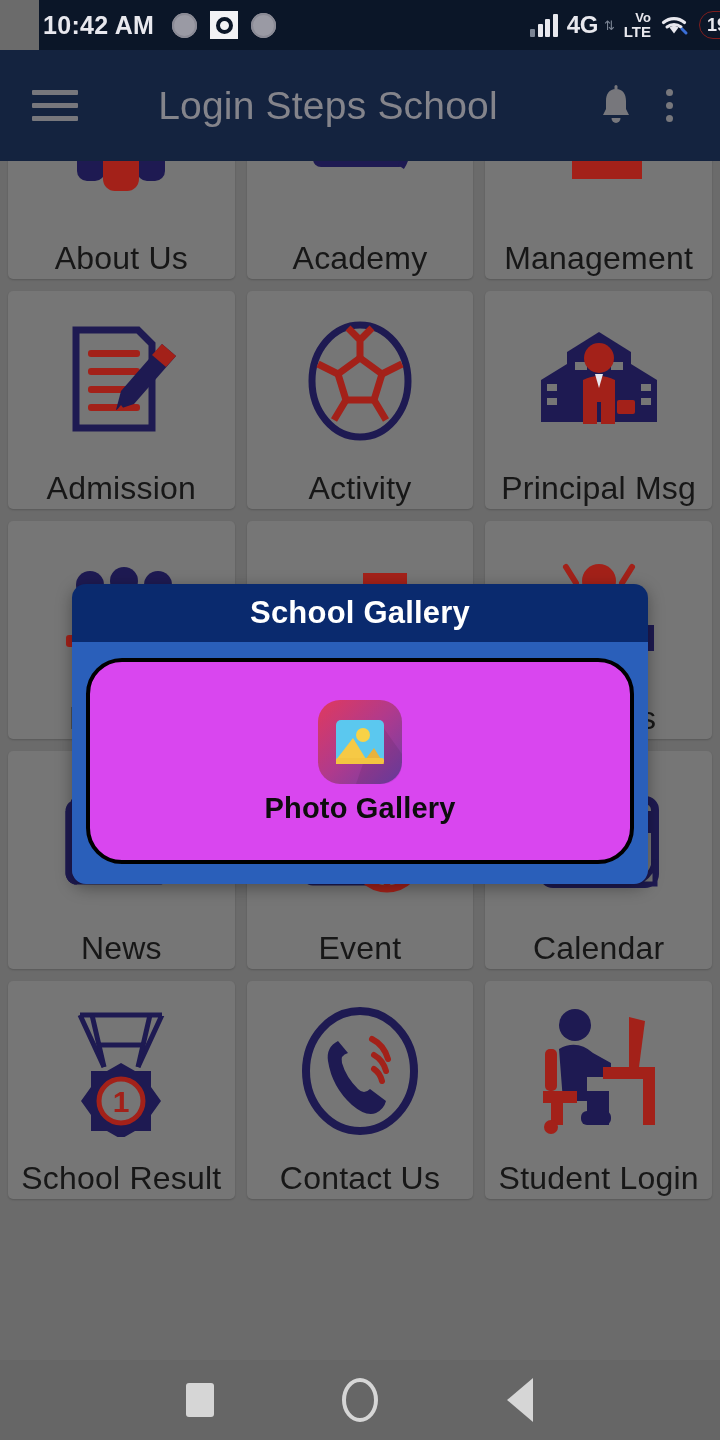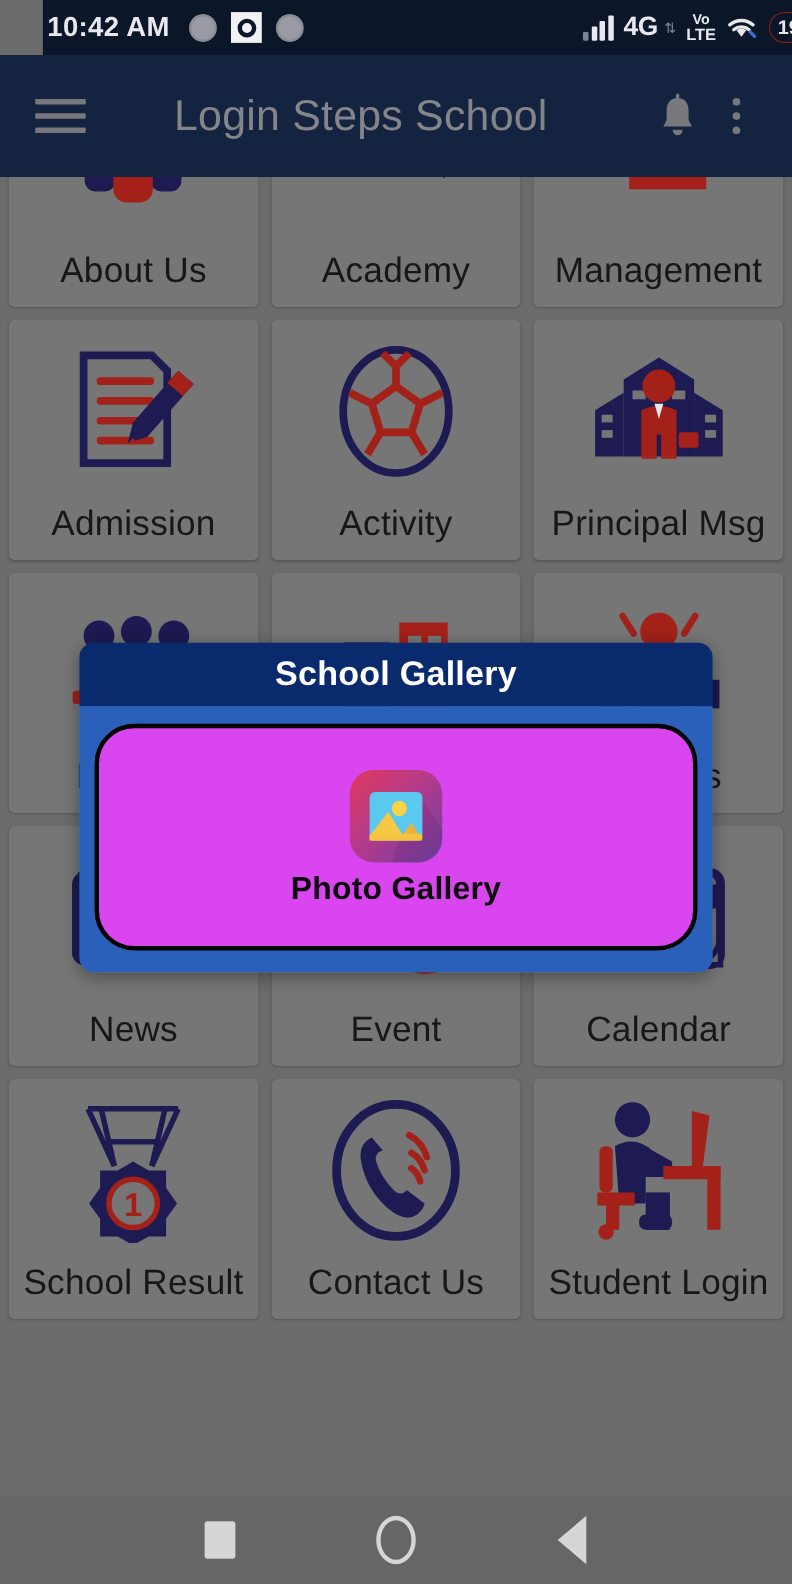--- a/index.html
+++ b/index.html
@@ -37,21 +37,21 @@
   }
   .sb-right { margin-left: auto; display: flex; align-items: center; gap: 9px; }
   .sig-bars { display: flex; align-items: flex-end; gap: 2.5px; height: 24px; }
   .sig-bars b { display: block; width: 5px; background: #e8e8ee; border-radius: 1px; }
   .sig-bars b:nth-child(1){ height:8px; background:#7b8494;}
   .sig-bars b:nth-child(2){ height:13px;}
   .sig-bars b:nth-child(3){ height:18px;}
   .sig-bars b:nth-child(4){ height:23px;}
   .net-label { color:#e8e8ee; font-size:24px; font-weight:bold; letter-spacing:-.5px;}
   .net-arrows { color:#7b8494; font-size:13px; line-height:1; margin-left:-3px;}
-  .volte { display:flex; flex-direction:column; align-items:center; line-height:1; color:#e8e8ee;}
+  .volte { display:flex; flex-direction:column; align-items:flex-end; line-height:1; color:#e8e8ee;}
   .volte .vo { font-size:13px; font-weight:bold;}
   .volte .lte { font-size:15px; font-weight:bold;}
   .wifi-ico { position:relative; width:30px; height:24px;}
   .battery {
     width:56px; height:28px; border:1px solid #7f1d1d; border-radius:14px;
     display:flex; align-items:center; position:relative; padding:0 4px;
   }
   .battery .lvl { color:#e8e8ee; font-size:18px; font-weight:bold; margin-left:3px;}
   .battery .fill {
     position:absolute; right:3px; top:3px; bottom:3px; width:14px;
@@ -87,21 +87,21 @@
     gap: 12px;
     padding: 0 8px;
     margin-top: -100px;  
   }
   .tile {
     background: #767676;
     border-radius: 5px;
     height: 218px;
     display: flex; flex-direction: column;
     align-items: center; justify-content: flex-end;
-    padding-bottom: 16px;
+    padding-bottom: 3px;
     cursor: pointer;
     box-shadow: 0 1px 2px rgba(0,0,0,.18);
   }
   .tile-icon {
     flex: 1; display:flex; align-items:center; justify-content:center;
     width: 100%;
   }
   .tile-icon svg { display:block; }
   .tile-label {
     font-size: 32px; color: #171717; letter-spacing: .2px;

